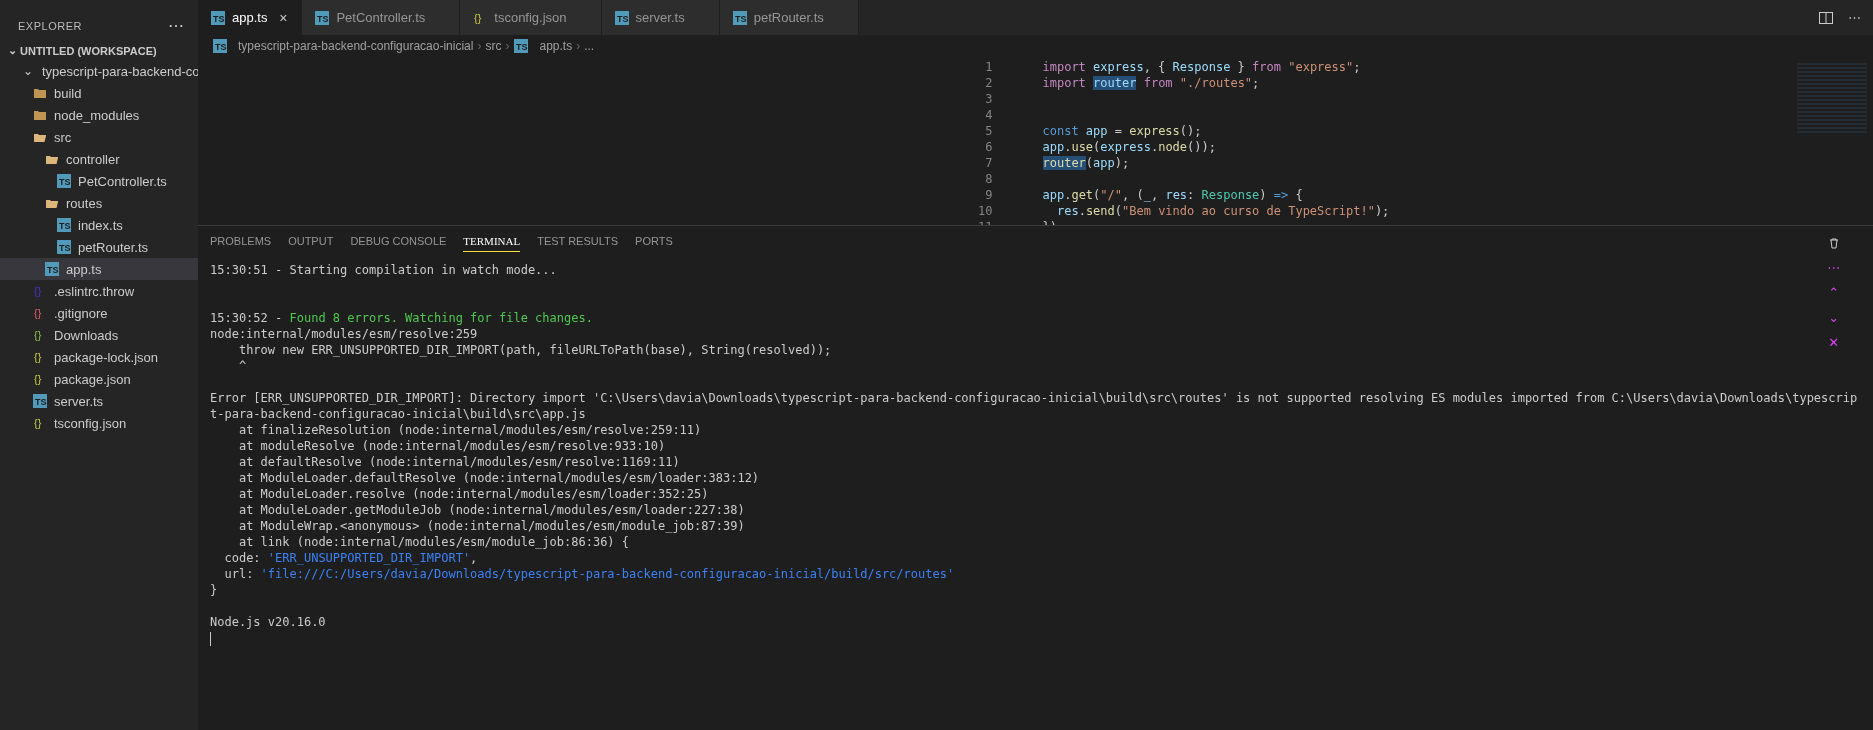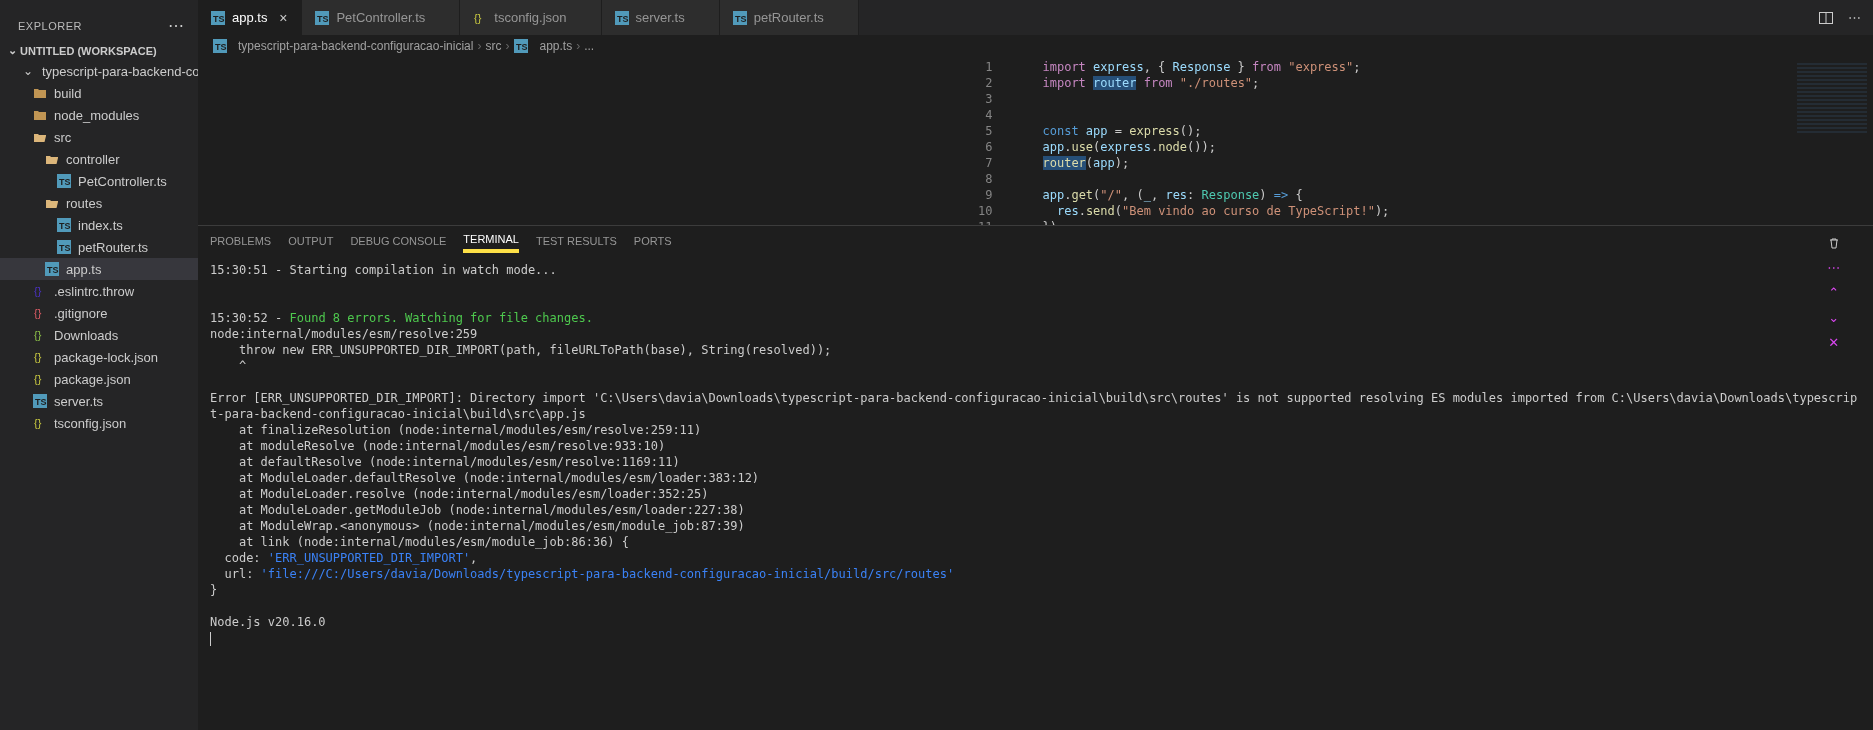--- a/index.html
+++ b/index.html
@@ -32,21 +32,21 @@
 .breadcrumb { display:flex; align-items:center; height:22px; padding-left:14px; font-size:12px; color:#a0a0a0; gap:4px; flex-shrink:0; }
 .breadcrumb .sep { color:#666; }
 .editor-area { position:relative; display:flex; flex:0 0 168px; overflow:hidden; }
 .gutter { width:42px; text-align:right; padding-right:14px; font-family:Consolas,monospace; font-size:12px; color:#858585; line-height:16px; padding-top:2px; user-select:none; }
 .code { font-family:Consolas,monospace; font-size:12px; line-height:16px; white-space:pre; padding-top:2px; flex:1;margin-left:36px; }
 .minimap { width:100px; background:#1e1e1e; flex-shrink:0; position:relative; }
 .minimap .blob { position:absolute; right:6px; top:6px; width:70px; height:70px; background:repeating-linear-gradient(#2a3a4a 0 2px, transparent 2px 4px); opacity:.5; }
 .panel { flex:1; display:flex; flex-direction:column; border-top:1px solid #3c3c3c; min-height:0; }
 .panel-tabs { display:flex; align-items:center; height:30px; padding:0 12px; font-size:11px; gap:17px; color:#969696; flex-shrink:0; }
 .panel-tabs .pt { cursor:pointer; padding:4px 0; }
-.panel-tabs .pt.active { color:#ffffff; border-bottom:4px solid #fde047; }
+.panel-tabs .pt.active { color:#ffffff; border-bottom:1px solid #fde047;font-family:Liberation Serif, serif; }
 .panel-actions { margin-left:auto; display:flex; align-items:center; gap:10px; font-size:13px; color:#d946ef;flex-direction:column; }
 .panel-actions .pill { display:flex; align-items:center; gap:4px; border:1px solid #454545; border-radius:3px; padding:1px 6px; font-size:11px; }
 .panel-actions .ic { cursor:pointer; display:inline-flex; }
 .term { font-family:Consolas,monospace; font-size:12px; line-height:16px; padding:6px 12px 12px 12px; color:#cccccc; overflow:auto; flex:1; white-space:pre-wrap; word-break:break-all; }
 .c-green { color:#4ec94e; }
 .c-yellow { color:#3b82f6; }
 .c-blue { color:#569cd6; }
 .c-string { color:#ce9178; }
 .c-keyword { color:#c586c0; }
 .c-type { color:#4ec9b0; }

